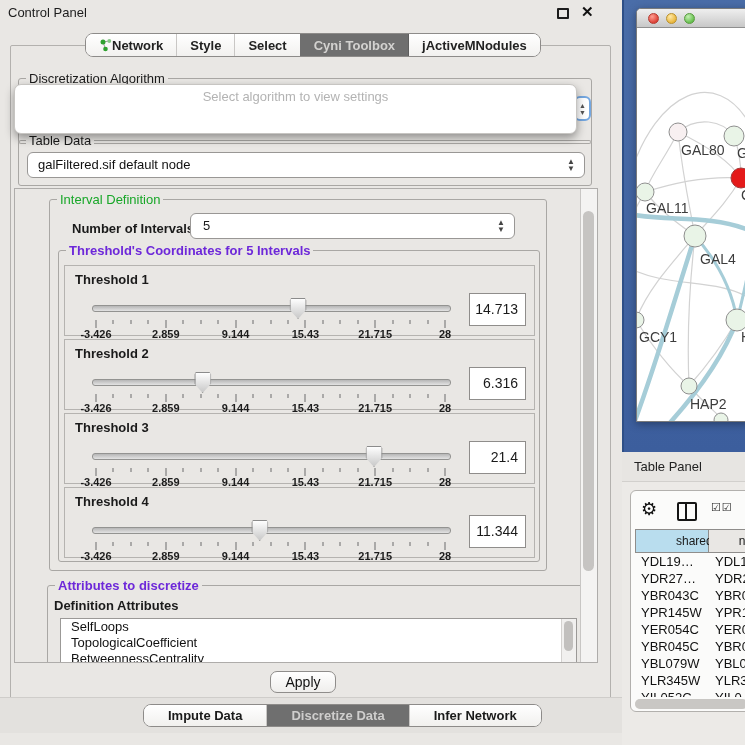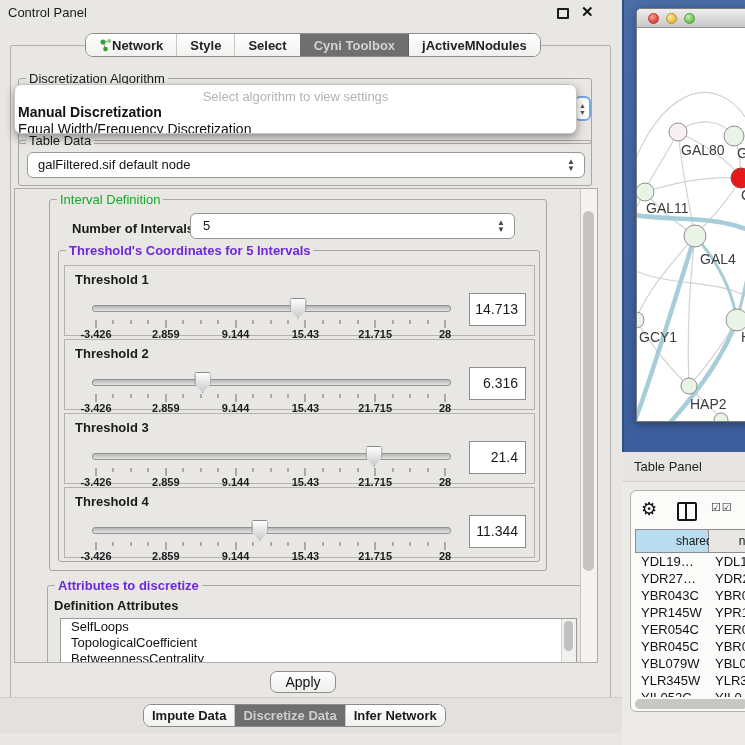--- a/index.html
+++ b/index.html
@@ -88,21 +88,21 @@
   .attr-item{font-size:13px;line-height:16px;padding-left:10px;color:#111;}
   .list-scroll{position:absolute;right:0;top:0;width:14px;height:100%;background:#f1f0ef;border-left:1px solid #d4d2d0;}
   .list-thumb{position:absolute;left:2px;top:2px;width:9px;height:30px;background:#c2c0be;border-radius:5px;}
 
   .apply-btn{left:270px;top:671px;width:66px;height:22px;background:linear-gradient(#ffffff,#efeeec);
     border:1px solid #8f8d8b;border-radius:7px;font-size:14px;text-align:center;line-height:20px;color:#111;z-index:2;}
 
   .bottom-strip{left:0;top:697px;width:622px;height:36px;background:#e3e1de;border-top:1px solid #cfcdca;}
   .bottom-tabs{left:143px;top:704px;height:23px;display:flex;border:1px solid #8d8b89;border-radius:8px;
     background:#fff;overflow:hidden;z-index:3;}
-  .btab{padding:0 8px;font-size:13px;font-weight:bold;line-height:21px;color:#1a1a1a;
+  .btab{padding:0 24px;font-size:13px;font-weight:bold;line-height:21px;color:#1a1a1a;
     background:linear-gradient(#ffffff,#f1f0ee);border-left:1px solid #c9c7c5;}
   .btab:first-child{border-left:none;}
   .btab.sel{background:#6f6f6f;color:#cfcecd;}
 
   
   .right-side{left:622px;top:0;width:123px;height:745px;background:#eceae7;}
   .desktop{left:0;top:0;width:123px;height:452px;background:linear-gradient(180deg,#4a6da8,#3c5e9d);
     border-left:2px solid #2e4f87;}
   .net-window{left:12px;top:8px;width:115px;height:414px;background:#fff;border:1px solid #7b7b7b;
     border-radius:5px 5px 0 0;box-shadow:0 2px 8px rgba(0,0,0,.35);overflow:hidden;}
@@ -181,24 +181,20 @@
 
     <div class="abs group" style="left:18px;top:78px;width:574px;height:66px;">
       <span class="group-label lbl-black">Discretization Algorithm</span>
     </div>
     <div class="abs combo-fragment">
       <span class="arr">▲<br>▼</span>
     </div>
 
     <div class="abs popup">
       <div class="popup-prompt">Select algorithm to view settings</div>
-      <div id="popup-items">
-          <div class="popup-item first">Manual Discretization</div>
-          <div class="popup-item">Equal Width/Frequency Discretization</div>
-        </div>
     </div>
 
     <div class="abs group tabledata-group">
       <span class="group-label lbl-black">Table Data</span>
       <div class="abs combo">
         <span>galFiltered.sif default node</span>
         <span class="spin-arrows">▲<br>▼</span>
       </div>
     </div>
 

